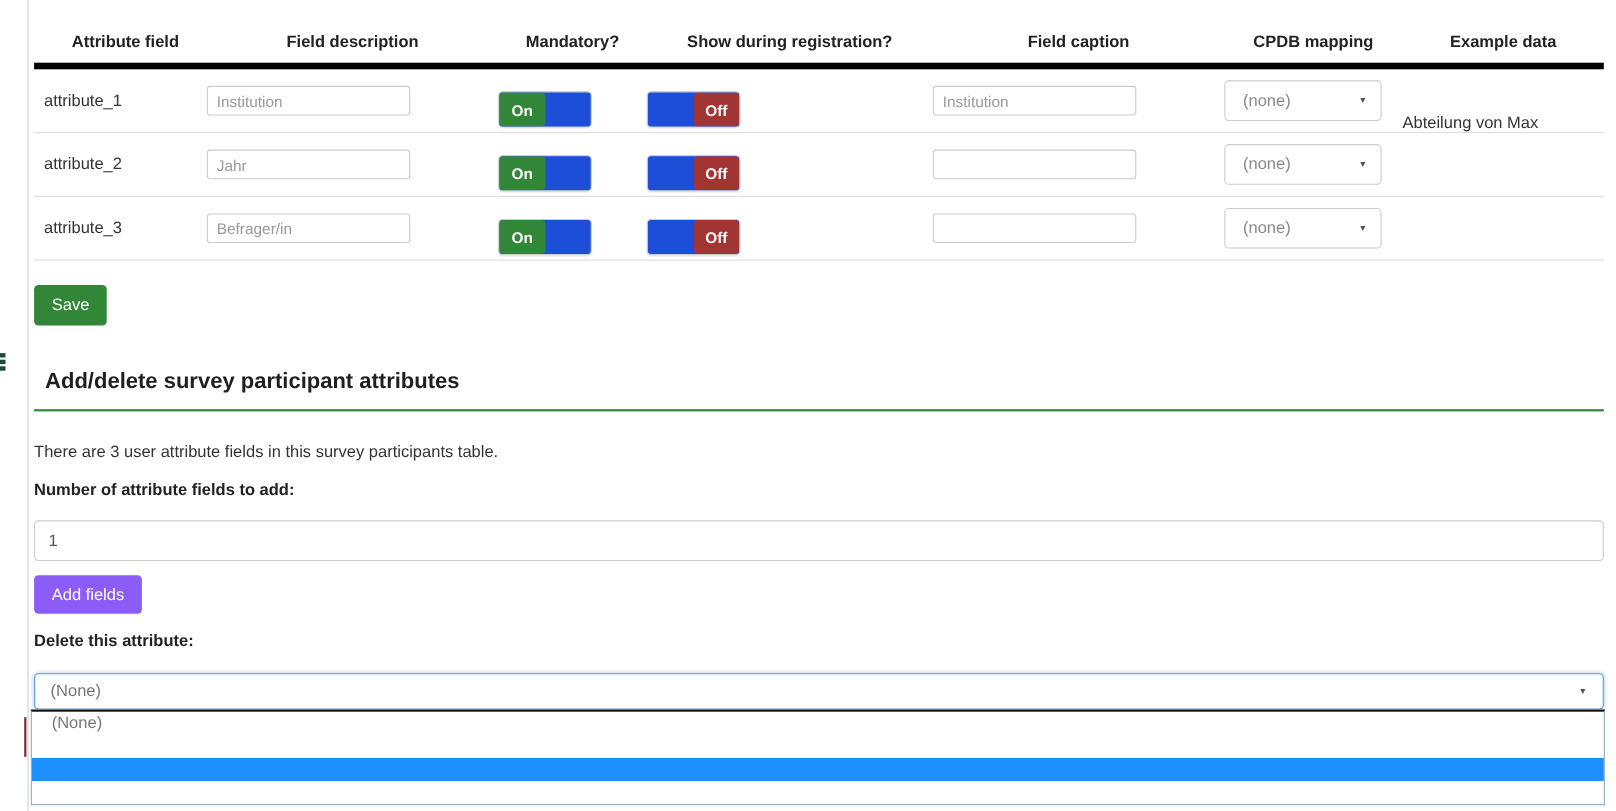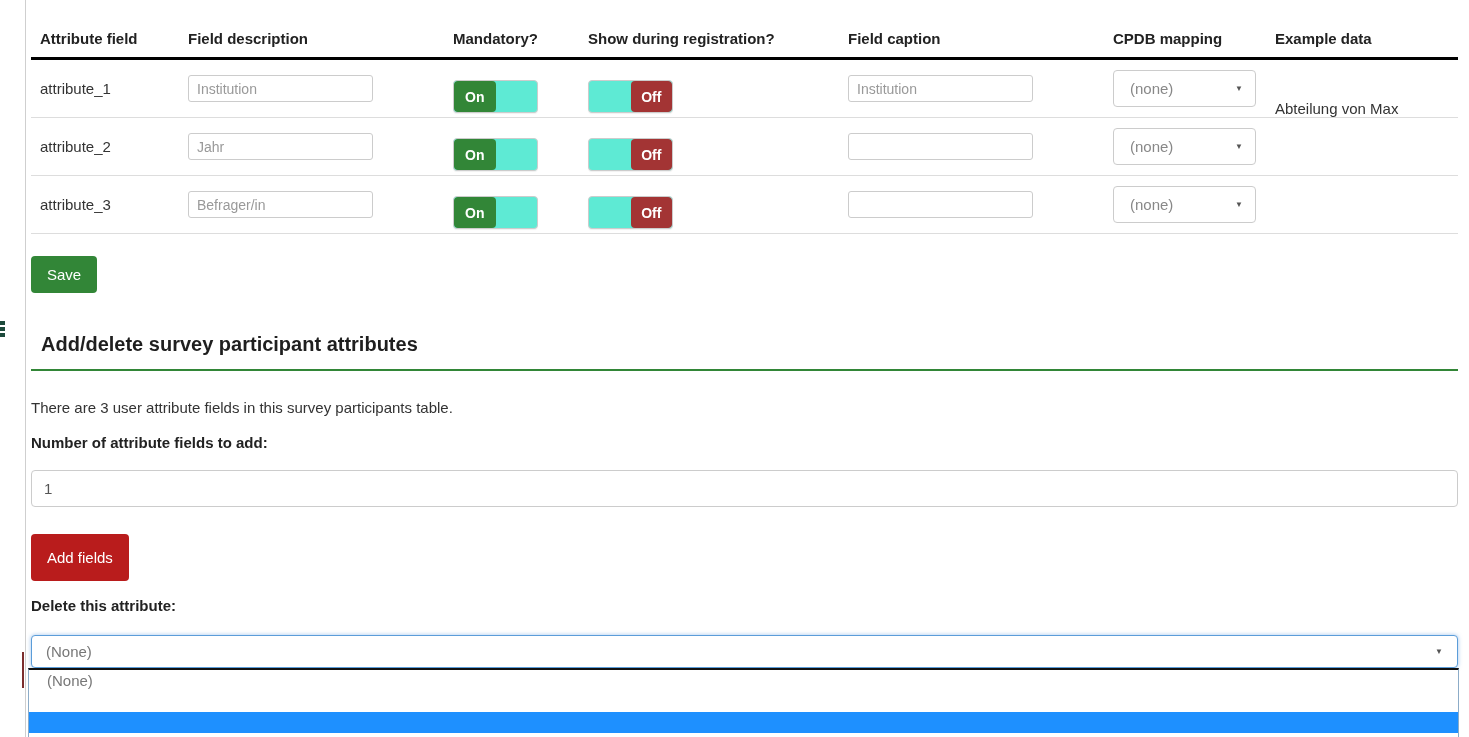--- a/index.html
+++ b/index.html
@@ -20,34 +20,34 @@
   .content{position:absolute;left:31px;top:0;width:1427px;}
 
   
   .attr-table{padding-top:20px;}
   .trow{
     display:grid;
     grid-template-columns:157px 265px 135px 260px 265px 162px 1fr;
     align-items:center;
     border-bottom:1px solid #ddd;
   }
-  .thead{height:37px;border-bottom:3px solid #000000;}
+  .thead{height:37px;border-bottom:6px solid #000000;text-align:center;}
   .thead .th{font-weight:bold;color:#222;padding-left:0;}
   .thead .th:first-child, .tbody-row .cell-field{padding-left:9px;}
   .tbody-row{height:57px;}
   .cell-field{color:#333;}
   .text-input{
     width:185px;height:27px;box-sizing:border-box;
     border:1px solid #ccc;border-radius:3px;
     padding:0 8px;font-size:14px;color:#999;
     font-family:"Liberation Sans", sans-serif;background:#fff;
   }
   .toggle{
     width:85px;height:33px;box-sizing:border-box;
-    border:1px solid #ccc;border-radius:4px;background:#5eead4;
+    border:1px solid #ccc;border-radius:4px;background:#1d4ed8;
     display:flex;overflow:hidden;cursor:pointer;
     box-shadow:0 1px 1px rgba(0,0,0,0.06);
     margin-top:16px;
   }
   .toggle .half{flex:1;display:flex;align-items:center;justify-content:center;
     font-size:14px;font-weight:bold;color:#fff;border-radius:4px;}
   .toggle-on .half.active{background:#328637;}
   .toggle-off .half.active{background:#a33434;}
   .mini-select{
     width:143px;height:37px;box-sizing:border-box;
@@ -58,21 +58,21 @@
   .mini-select .arrow{font-size:8px;color:#555;}
   .cell-example{color:#333;margin-top:40px;}
 
   
   .btn{
     display:inline-block;border:none;border-radius:4px;color:#fff;
     font-size:15px;font-family:"Liberation Sans", sans-serif;cursor:pointer;
     padding:0 16px;
   }
   .btn-save{background:#328637;height:37px;margin-top:22px;}
-  .btn-add{background:#b91c1c;height:47px;margin-top:27px;}
+  .btn-add{background:#8b5cf6;height:35px;margin-top:13px;}
 
   
   .section-heading{
     margin:38px 0 0 0;padding:0 0 12px 10px;
     font-size:20px;font-weight:bold;color:#1f1f1f;
     border-bottom:2px solid #328637;line-height:26px;
   }
   .info-text{margin:28px 0 0 0;color:#333;}
   .field-label{margin:18px 0 0 0;font-weight:bold;color:#222;}
   .big-input{

